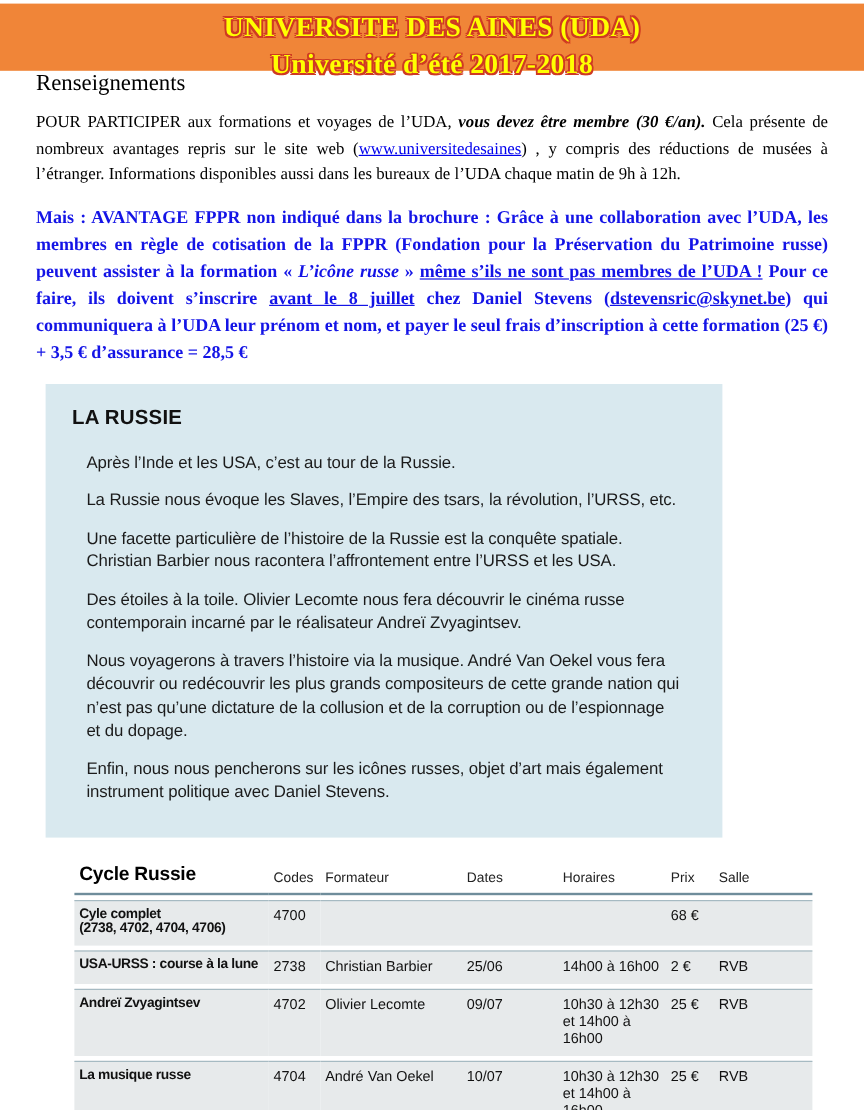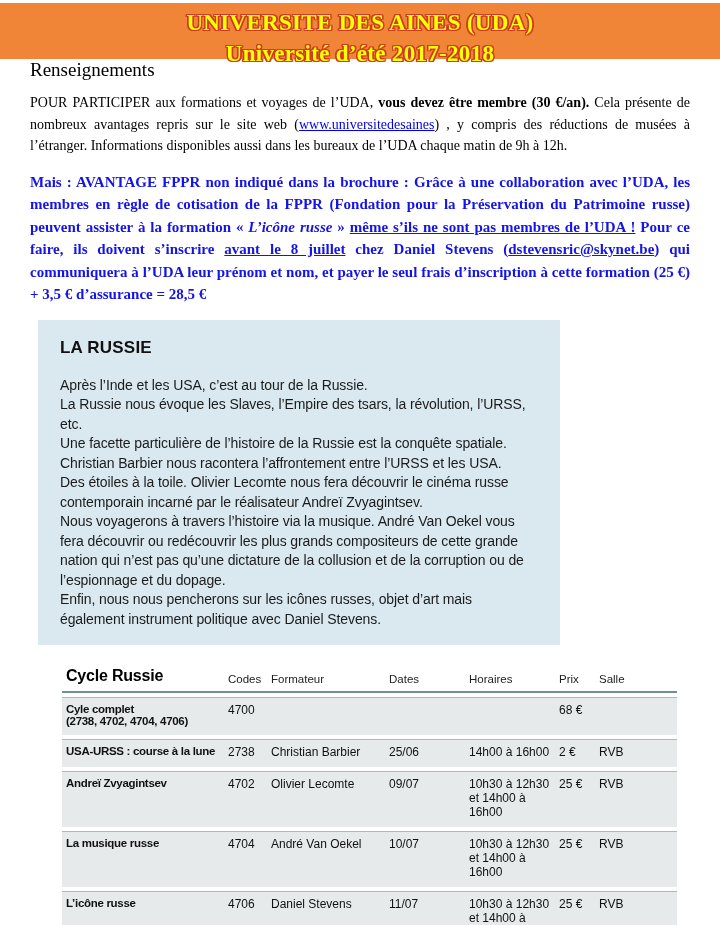--- a/index.html
+++ b/index.html
@@ -19,34 +19,34 @@
   .band .t{
     font-weight:bold;font-size:23px;line-height:31px;color:var(--yellow);letter-spacing:.3px;
     text-shadow:-1.4px -1.4px 0 var(--outline),1.4px -1.4px 0 var(--outline),
                 -1.4px 1.4px 0 var(--outline),1.4px 1.4px 0 var(--outline),
                 -1.4px 0 0 var(--outline),1.4px 0 0 var(--outline),
                 0 -1.4px 0 var(--outline),0 1.4px 0 var(--outline);
   }
   .content{padding:0 30px}
   h1.section{font-size:19px;margin:0 0 0;font-weight:normal}
   p.intro{margin:11px 0 0;font-size:14px;line-height:21.5px;text-align:justify}
-  .bi{font-weight:bold;}
+  .bi{font-weight:bold;font-style:italic}
   a.weblink{color:var(--link);text-decoration:underline;cursor:pointer}
   p.adv{
     margin:14px 0 0;font-weight:bold;color:var(--blue);
     font-size:15px;line-height:22.5px;text-align:justify;
   }
   .u{text-decoration:underline}
   .i{font-style:italic}
   .box{
-    margin:14px 0 0 8px;width:522px;background:var(--boxbg);
+    margin:14px 0 0 8px;width:564px;background:var(--boxbg);
     padding:18px 22px 16px;font-family:"Liberation Sans",sans-serif;color:#1b1b1b;
   }
   .box h2{margin:0;font-size:17px;letter-spacing:.2px;color:#111}
-  .box .bp{margin:0;font-size:14px;line-height:19.5px;letter-spacing:-.1px}
+  .box .bp{margin:12px;font-size:14px;line-height:19.5px;letter-spacing:-.1px}
   .box .bp.first{margin-top:18px}
   .box .bp.pricing{margin-top:19px}
   .tblwrap{margin:16px 0 0 32px;width:615px;font-family:"Liberation Sans",sans-serif}
   table{border-collapse:separate;border-spacing:0 4px;width:100%;table-layout:fixed}
   thead th{
     text-align:left;font-weight:normal;font-size:11.5px;color:#222;
     padding:2px 4px 6px;border-bottom:2px solid var(--ruledark);vertical-align:bottom;
   }
   thead th.ttl{font-size:16px;font-weight:bold;color:#000;letter-spacing:-.2px}
   tbody td{

